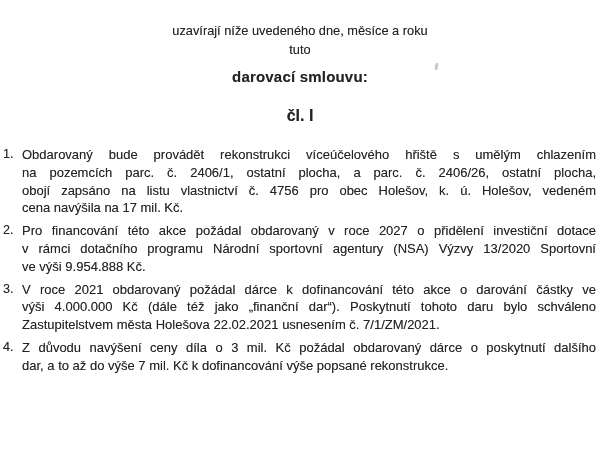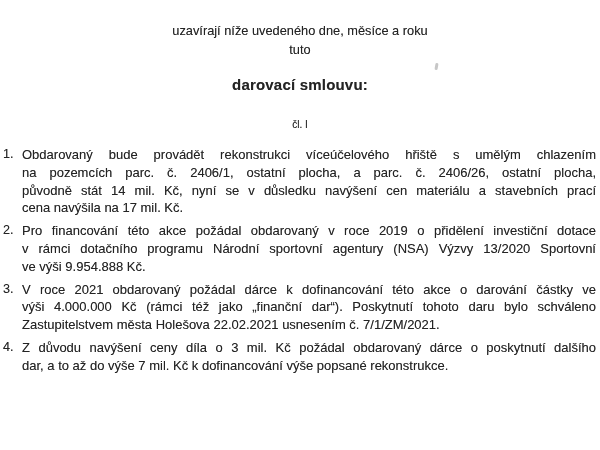--- a/index.html
+++ b/index.html
@@ -20,29 +20,29 @@
   .center {
     position: absolute;
     left: 0;
     width: 600px;
     text-align: center;
   }
   .intro-line { font-size: 12.8px; line-height: 17px; }
   .intro-1 { top: 22px; }
   .intro-2 { top: 41px; }
   .contract-title {
-    top: 76px;
+    top: 68px;
     font-size: 15px;
     font-weight: bold;
     letter-spacing: 0.2px;
   }
   .article-heading {
-    top: 119px;
-    font-size: 10px;
-    font-weight: normal;
+    top: 107px;
+    font-size: 16px;
+    font-weight: bold;
   }
   .clauses {
     position: absolute;
     left: 3px;
     top: 146px;
     width: 593px;
     margin: 0;
     padding: 0;
     list-style: none;
   }
@@ -90,33 +90,33 @@
   <div class="center intro-line intro-2">tuto</div>
   <div class="center intro-line intro-1">uzavírají níže uvedeného dne, měsíce a roku</div>
   <div class="center contract-title">darovací smlouvu:</div>
   <div class="center article-heading">čl. I</div>
 
   <ol class="clauses" id="clauses">
       <li class="clause">
         <span class="num">1.</span>
         <div class="line"><span>Obdarovaný bude provádět rekonstrukci víceúčelového hřiště s umělým chlazením</span></div>
         <div class="line"><span>na pozemcích parc. č. 2406/1, ostatní plocha, a parc. č. 2406/26, ostatní plocha,</span></div>
-        <div class="line"><span>původně stát 14 mil. Kč, nyní se v důsledku navýšení cen materiálu a stavebních prací</span></div>
+        <div class="line"><span>obojí zapsáno na listu vlastnictví č. 4756 pro obec Holešov, k. ú. Holešov, vedeném</span></div>
         <div class="line last"><span>cena navýšila na 17 mil. Kč.</span></div>
       </li>
       <li class="clause">
         <span class="num">2.</span>
-        <div class="line"><span>Pro financování této akce požádal obdarovaný v roce 2019 o přidělení investiční dotace</span></div>
+        <div class="line"><span>Pro financování této akce požádal obdarovaný v roce 2027 o přidělení investiční dotace</span></div>
         <div class="line"><span>v rámci dotačního programu Národní sportovní agentury (NSA) Výzvy 13/2020 Sportovní</span></div>
         <div class="line last"><span>ve výši </span><b>9.954.888 Kč.</b></div>
       </li>
       <li class="clause">
         <span class="num">3.</span>
         <div class="line"><span>V roce 2021 obdarovaný požádal dárce k dofinancování této akce o darování částky ve</span></div>
-        <div class="line"><span>výši </span><b>4.000.000 Kč</b><span> (rámci též jako „finanční dar“). Poskytnutí tohoto daru bylo schváleno</span></div>
+        <div class="line"><span>výši </span><b>4.000.000 Kč</b><span> (dále též jako „finanční dar“). Poskytnutí tohoto daru bylo schváleno</span></div>
         <div class="line last"><span>Zastupitelstvem města Holešova 22.02.2021 usnesením č. 7/1/ZM/2021.</span></div>
       </li>
       <li class="clause">
         <span class="num">4.</span>
         <div class="line"><span>Z důvodu navýšení ceny díla o 3 mil. Kč požádal obdarovaný dárce o poskytnutí dalšího</span></div>
         <div class="line last"><span>dar, a to až do výše 7 mil. Kč k dofinancování výše popsané rekonstrukce.</span></div>
       </li>
     </ol>
 
   <div class="speck"></div>

